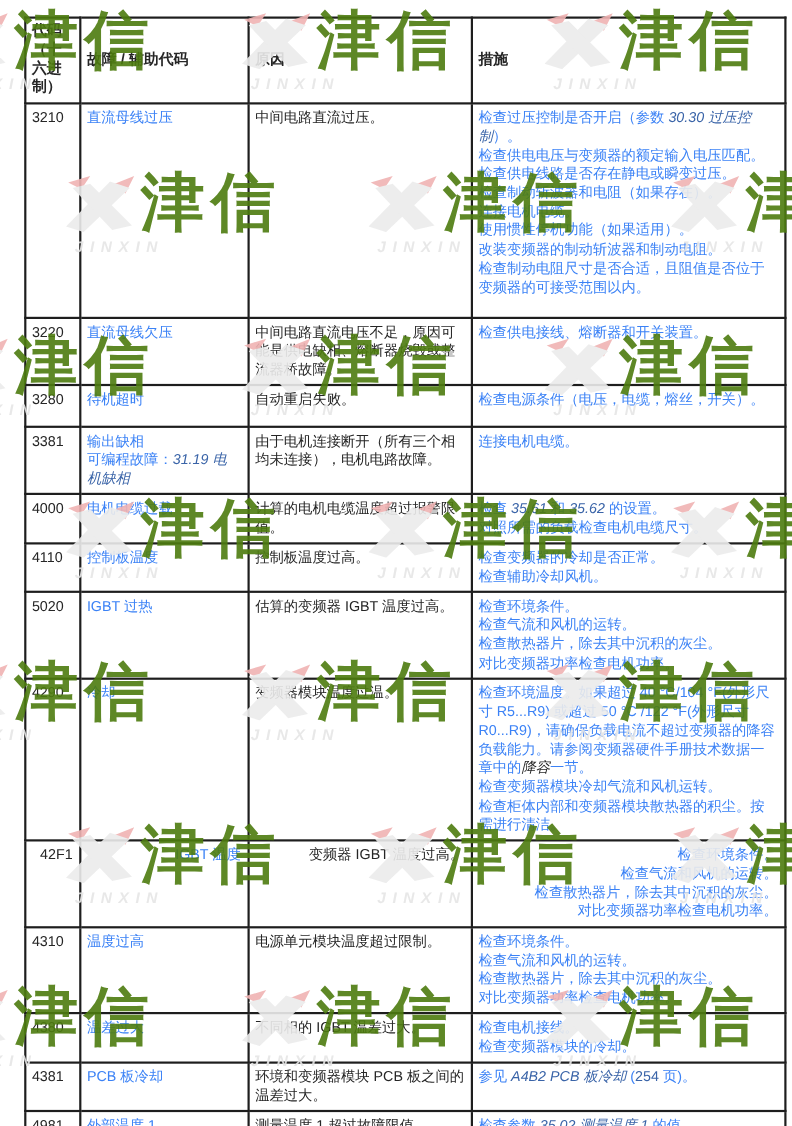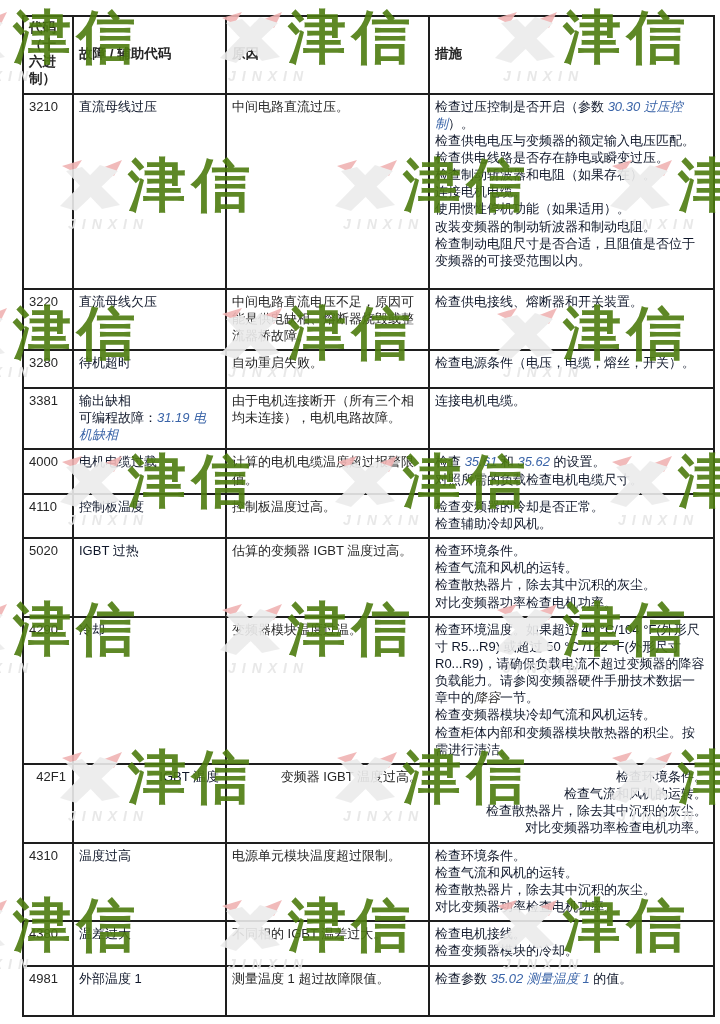--- a/index.html
+++ b/index.html
@@ -46,21 +46,21 @@
   }
   table.fault th{
     text-align:left;
     font-weight:bold;
     vertical-align:middle;
     height:56px;
     font-size:13.5px;
   }
   table.fault th.h1{vertical-align:top;line-height:1.25;}
   td .line{margin:0;}
-  .s-n{color:#0f172a;}
+  .s-n{color:#3b82f6;}
   .s-l{color:#3a64a8;font-style:italic;}
   .s-p{color:#3a64a8;}
   .s-i{color:#262626;font-style:italic;}
 </style>
 </head>
 <body>
 
 <div class="doc">
   <table class="fault">
     <colgroup>
@@ -203,20 +203,30 @@
           <td>4380</td>
           <td>
             <div class="line"><span class="s-n">温差过大</span></div>
           </td>
           <td>不同相的 IGBT 温差过大。</td>
           <td>
             <div class="line"><span class="s-n">检查电机接线。</span></div>
             <div class="line"><span class="s-n">检查变频器模块的冷却。</span></div>
           </td>
         </tr>
+        <tr style="height: 44px;">
+          <td>4381</td>
+          <td>
+            <div class="line"><span class="s-n">PCB 板冷却</span></div>
+          </td>
+          <td>环境和变频器模块 PCB 板之间的温差过大。</td>
+          <td>
+            <div class="line"><span class="s-n">参见 </span><span class="s-l">A4B2 PCB 板冷却</span><span class="s-n"> (</span><span class="s-p">254</span><span class="s-n"> 页)。</span></div>
+          </td>
+        </tr>
         <tr style="height: 50px;">
           <td>4981</td>
           <td>
             <div class="line"><span class="s-n">外部温度 1</span></div>
           </td>
           <td>测量温度 1 超过故障限值。</td>
           <td>
             <div class="line"><span class="s-n">检查参数 </span><span class="s-l">35.02 测量温度 1</span><span class="s-n"> 的值。</span></div>
           </td>
         </tr>

